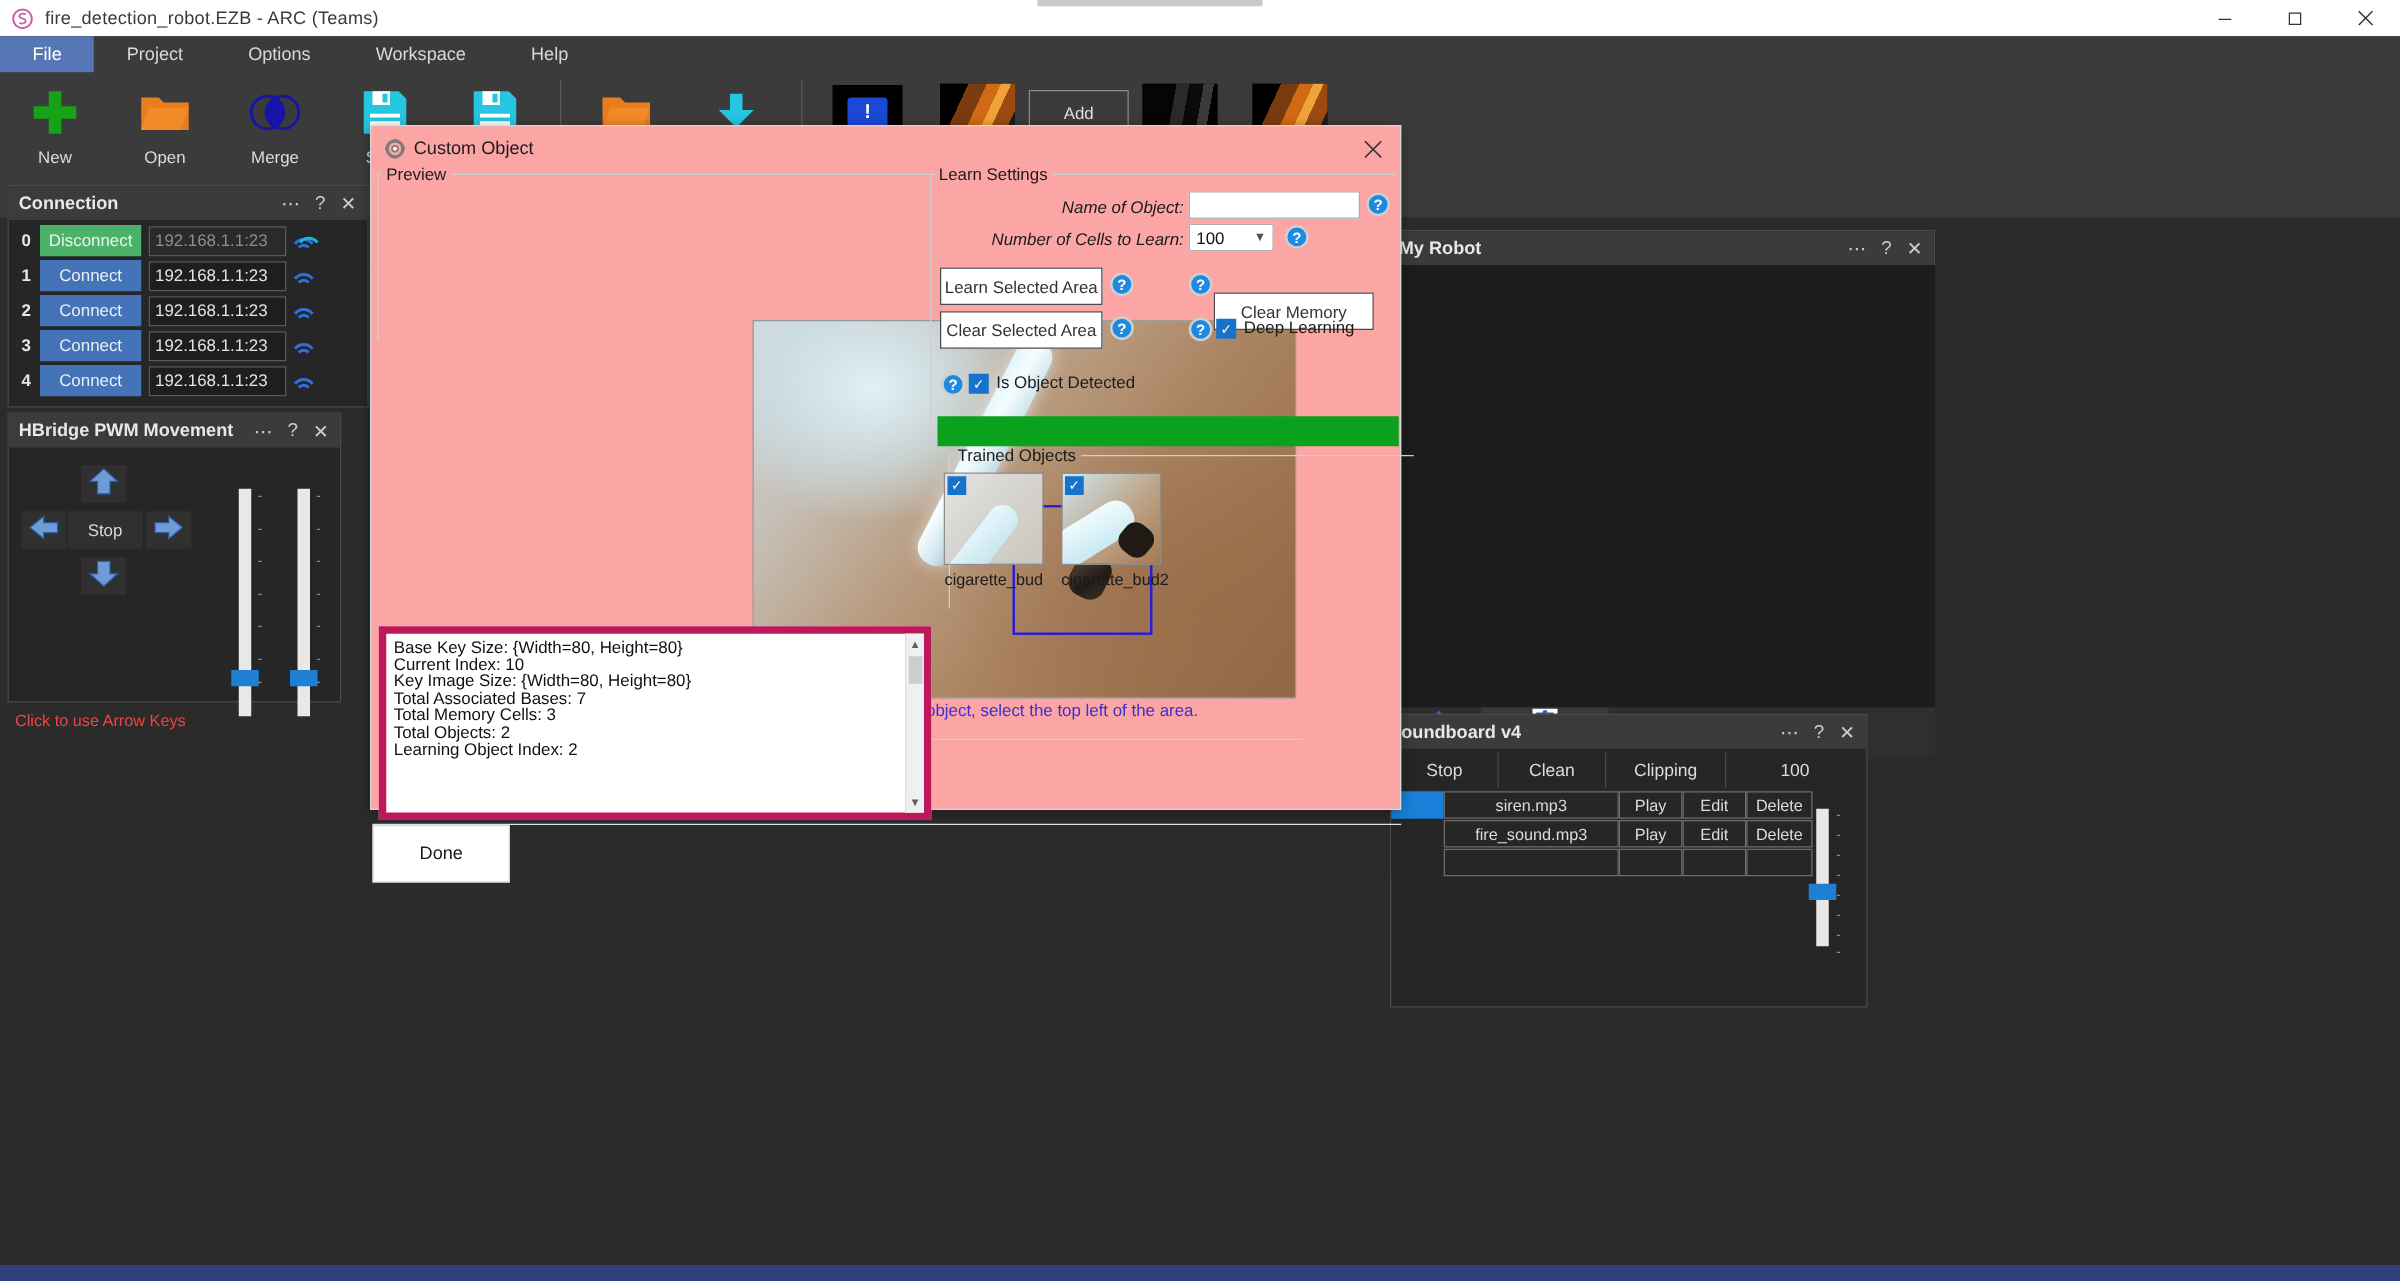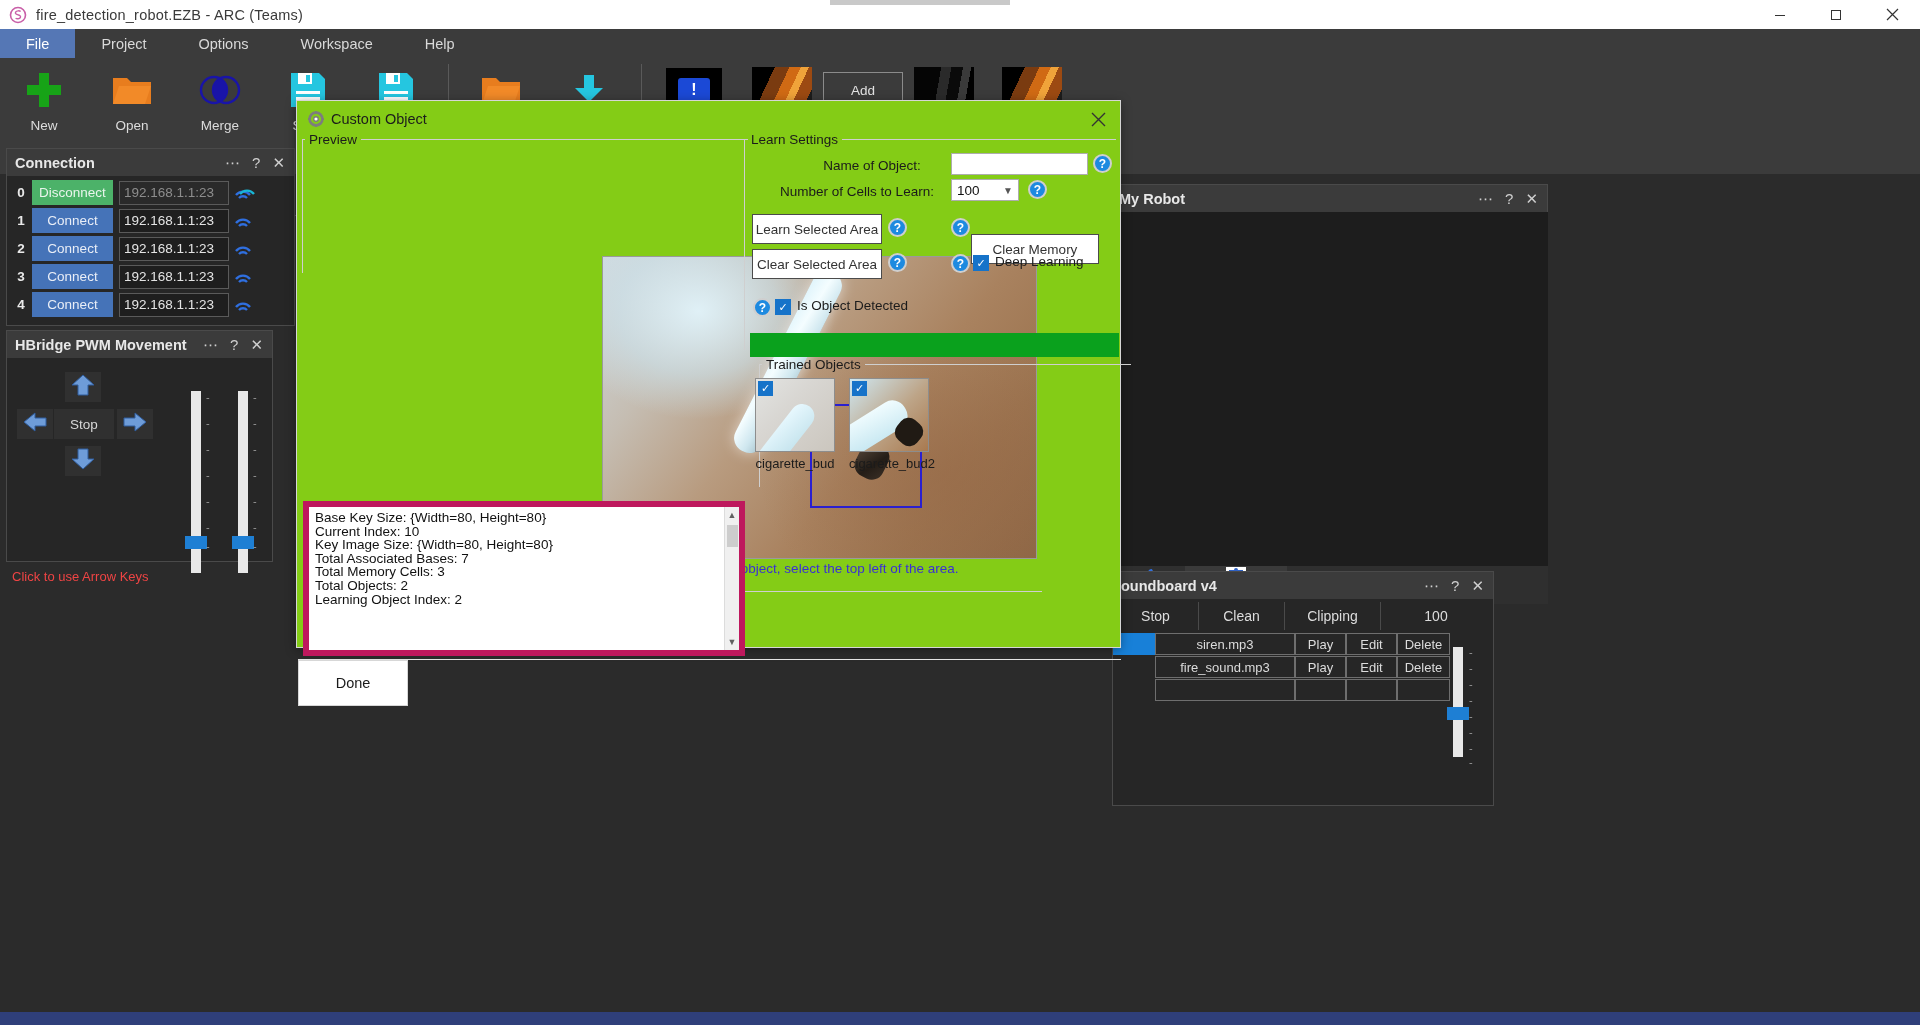--- a/index.html
+++ b/index.html
@@ -103,21 +103,21 @@
              border-right:1px solid #4a4a4a; }
   .sb-table { }
   .sb-row { display:flex; height:22px; margin-bottom:1px; }
   .sb-cell { border:1px solid #6e6e6e; display:flex; align-items:center; justify-content:center;
              color:#dcdcdc; font-size:13px; background:#262626; }
   .sb-marker { width:42px; background:#1880d8; }
   .sb-marker.off { background:#262626; border:none; }
 
   
   .dialog { position:absolute; left:296px; top:100px; width:825px; height:548px;
-            background:#84cc16; border:1px solid #d6d6d6; box-shadow:0 2px 10px rgba(0,0,0,.35); }
+            background:#fca5a5; border:1px solid #d6d6d6; box-shadow:0 2px 10px rgba(0,0,0,.35); }
   .dlg-title { height:36px; display:flex; align-items:center; padding-left:10px; }
   .dlg-title .g { width:17px;height:17px;display:flex;align-items:center;justify-content:center; }
   .dlg-title .t { margin-left:7px; font-size:14.5px; color:#1c1c1c; }
   .dlg-x { margin-left:auto; width:44px; height:36px; display:flex; align-items:center;
            justify-content:center; font-size:18px; color:#333; }
 
   fieldset.grp { position:absolute; border:1px solid #cfcfcf; border-top:1px solid #cfcfcf; }
   legend.lg { font-size:13.5px; color:#1b1b1b; padding:0 4px; margin-left:2px; }
 
   .preview-img { position:absolute; left:305px; top:155px; width:435px; height:303px;
@@ -145,21 +145,21 @@
                border-left:1px solid #dcdcdc; }
   .ls-arrow { height:16px; display:flex; align-items:center; justify-content:center;
               font-size:9px; color:#606060; background:#f0f0f0; }
   .ls-thumb { position:absolute; left:2px; top:18px; width:11px; height:22px; background:#cdcdcd; }
 
   .donebtn { position:absolute; left:297px; top:659px; width:110px; height:46px;
              border:1px solid #d7d7d7; background:#fff; display:flex; align-items:center;
              justify-content:center; font-size:14.5px; color:#1a1a1a; }
   .dlg-footline { position:absolute; left:297px; top:658px; width:823px; height:1px; background:#e2e2e2; }
 
-  .lbl { position:absolute; font-size:13.5px; color:#1b1b1b; text-align:center; }
+  .lbl { position:absolute; font-size:13.5px; color:#1b1b1b; text-align:right;font-style:italic; }
   .tinput { position:absolute; border:1px solid #adadad; background:#fff; }
   .combo { position:absolute; border:1px solid #adadad; background:#fff;
            display:flex; align-items:center; padding-left:5px; font-size:13.5px; color:#111; }
   .combo .cv { }
   .combo .ca { margin-left:auto; margin-right:5px; color:#555; font-size:10px; }
   .btn { position:absolute; border:1px solid #4b4b4b; background:#fff; display:flex;
          align-items:center; justify-content:center; font-size:13.5px; color:#333; }
   .help { position:absolute; width:19px; height:19px; border-radius:50%;
           background:#1d8ae0; color:#fff; font-size:12px; font-weight:bold;
           display:flex; align-items:center; justify-content:center; border:2px solid #cfcfcf; }

